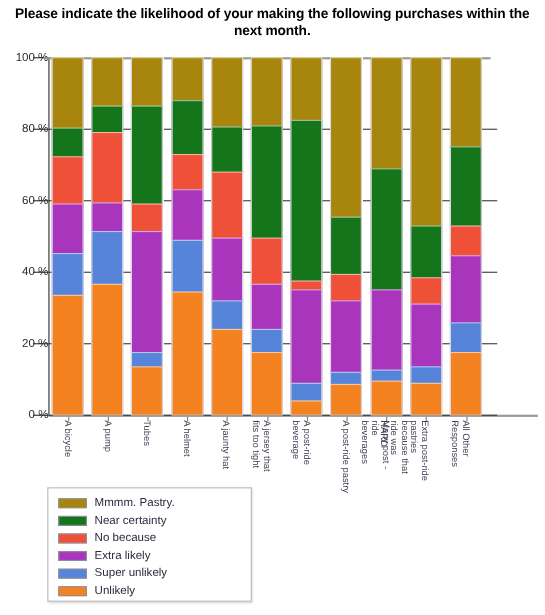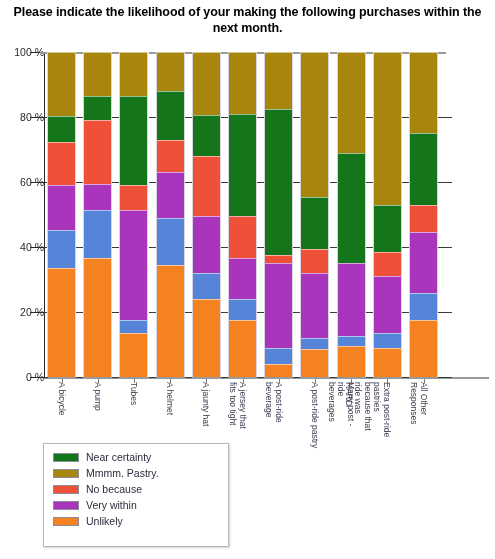--- a/index.html
+++ b/index.html
@@ -352,34 +352,38 @@
       <div class="seg" title="All Other Responses — Super unlikely: 8.5%" style="height: 27.625px; bottom: 56.875px; background: rgb(85, 132, 216); border-top: 1px solid rgba(255, 255, 255, 0.55);"></div>
       <div class="seg" title="All Other Responses — Very likely: 18.5%" style="height: 60.125px; bottom: 84.5px; background: rgb(169, 53, 189); border-top: 1px solid rgba(255, 255, 255, 0.55);"></div>
       <div class="seg" title="All Other Responses — No chance: 8.5%" style="height: 27.625px; bottom: 144.625px; background: rgb(239, 81, 56); border-top: 1px solid rgba(255, 255, 255, 0.55);"></div>
       <div class="seg" title="All Other Responses — Near certainty: 22%" style="height: 71.5px; bottom: 172.25px; background: rgb(21, 117, 27); border-top: 1px solid rgba(255, 255, 255, 0.55);"></div>
       <div class="seg seg-top-cap" title="All Other Responses — Mmmm. Pastry.: 25%" style="height: 81.25px; bottom: 243.75px; background: rgb(168, 134, 13); border-top: 1px solid rgba(255, 255, 255, 0.55);"></div>
     </div>
   </div>
 
 <div id="legend">
     <div class="legend-row">
+      <span class="legend-swatch" style="background: rgb(168, 134, 13);"></span>
+      <span class="legend-text">Mmmm. Pastry.</span>
+    </div>
+    <div class="legend-row">
       <span class="legend-swatch" style="background: rgb(21, 117, 27);"></span>
       <span class="legend-text">Near certainty</span>
     </div>
     <div class="legend-row">
-      <span class="legend-swatch" style="background: rgb(168, 134, 13);"></span>
-      <span class="legend-text">Mmmm. Pastry.</span>
-    </div>
-    <div class="legend-row">
       <span class="legend-swatch" style="background: rgb(239, 81, 56);"></span>
       <span class="legend-text">No because</span>
     </div>
     <div class="legend-row">
       <span class="legend-swatch" style="background: rgb(169, 53, 189);"></span>
-      <span class="legend-text">Very within</span>
+      <span class="legend-text">Extra likely</span>
+    </div>
+    <div class="legend-row">
+      <span class="legend-swatch" style="background: rgb(85, 132, 216);"></span>
+      <span class="legend-text">Super unlikely</span>
     </div>
     <div class="legend-row">
       <span class="legend-swatch" style="background: rgb(245, 130, 32);"></span>
       <span class="legend-text">Unlikely</span>
     </div>
   </div>
 
 <div class="x-tick-mark" style="left: 61.5px;"></div>
 <div class="x-label" style="left: 65.5px;">A bicycle</div>
 <div class="x-tick-mark" style="left: 97.7px;"></div>

